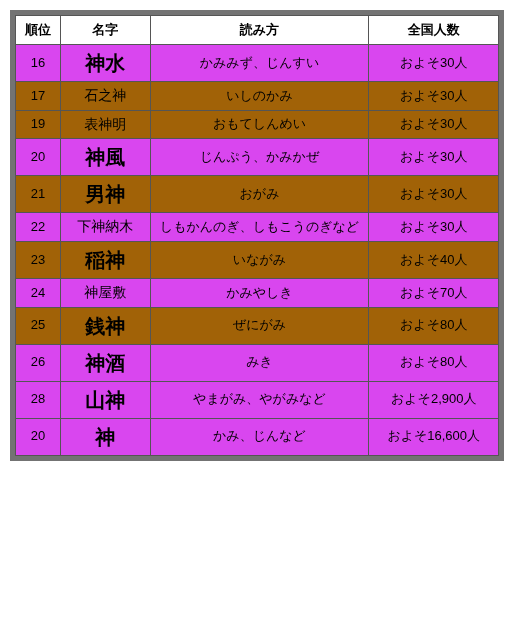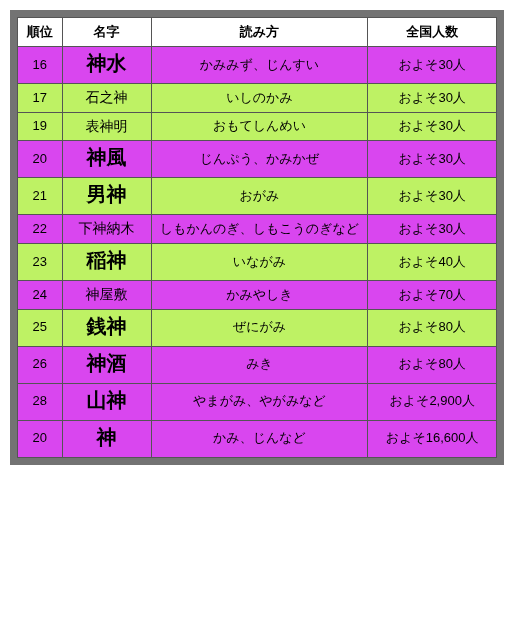--- a/index.html
+++ b/index.html
@@ -6,21 +6,21 @@
     body {
       font-family: "MS Gothic", "Hiragino Kaku Gothic ProN", "Meiryo", sans-serif;
       background: #fff;
       display: flex;
       justify-content: center;
       align-items: flex-start;
       padding: 10px;
     }
     .table-container {
       width: 494px;
-      border: 7px solid #737373;
+      border: 5px solid #737373;
     }
     table {
       width: 100%;
       border-collapse: collapse;
       font-size: 13px;
     }
     th, td {
       border: 1px solid #555;
       text-align: center;
       padding: 4px 2px;
@@ -33,27 +33,26 @@
       padding: 5px 2px;
     }
     .col-rank { width: 45px; }
     .col-name { width: 90px; }
     .col-reading { width: 220px; margin-top: 36px; }
     .col-count { width: 130px; }
     tr.row-blue td {
       background-color: #d946ef;
     }
     tr.row-white td {
-      background-color: #bef264;
+      background-color: #a16207;
       margin-top: 44px;
     }
     .name-large {
       font-size: 20px;
       font-weight: bold;
-      font-family: Liberation Mono, monospace;
     }
     .name-small {
       font-size: 14px;
       font-weight: normal;
     }
   </style>
 </head>
 <body>
 
 <div class="table-container">

